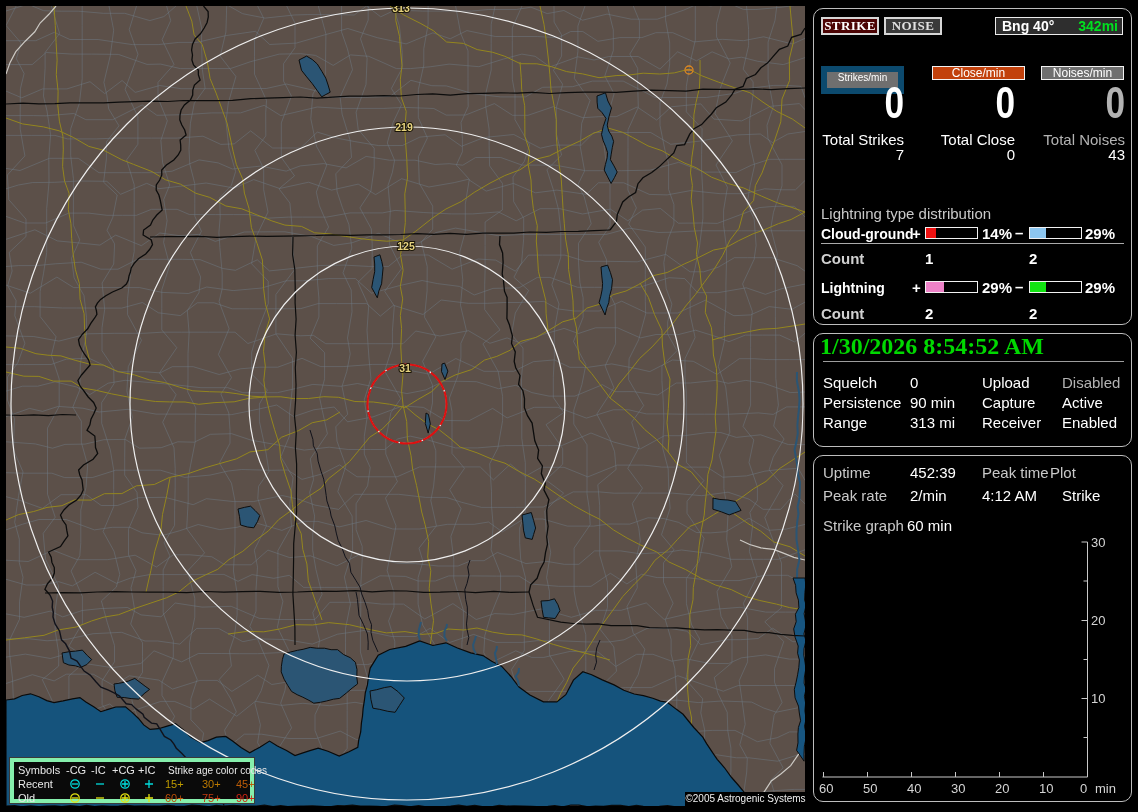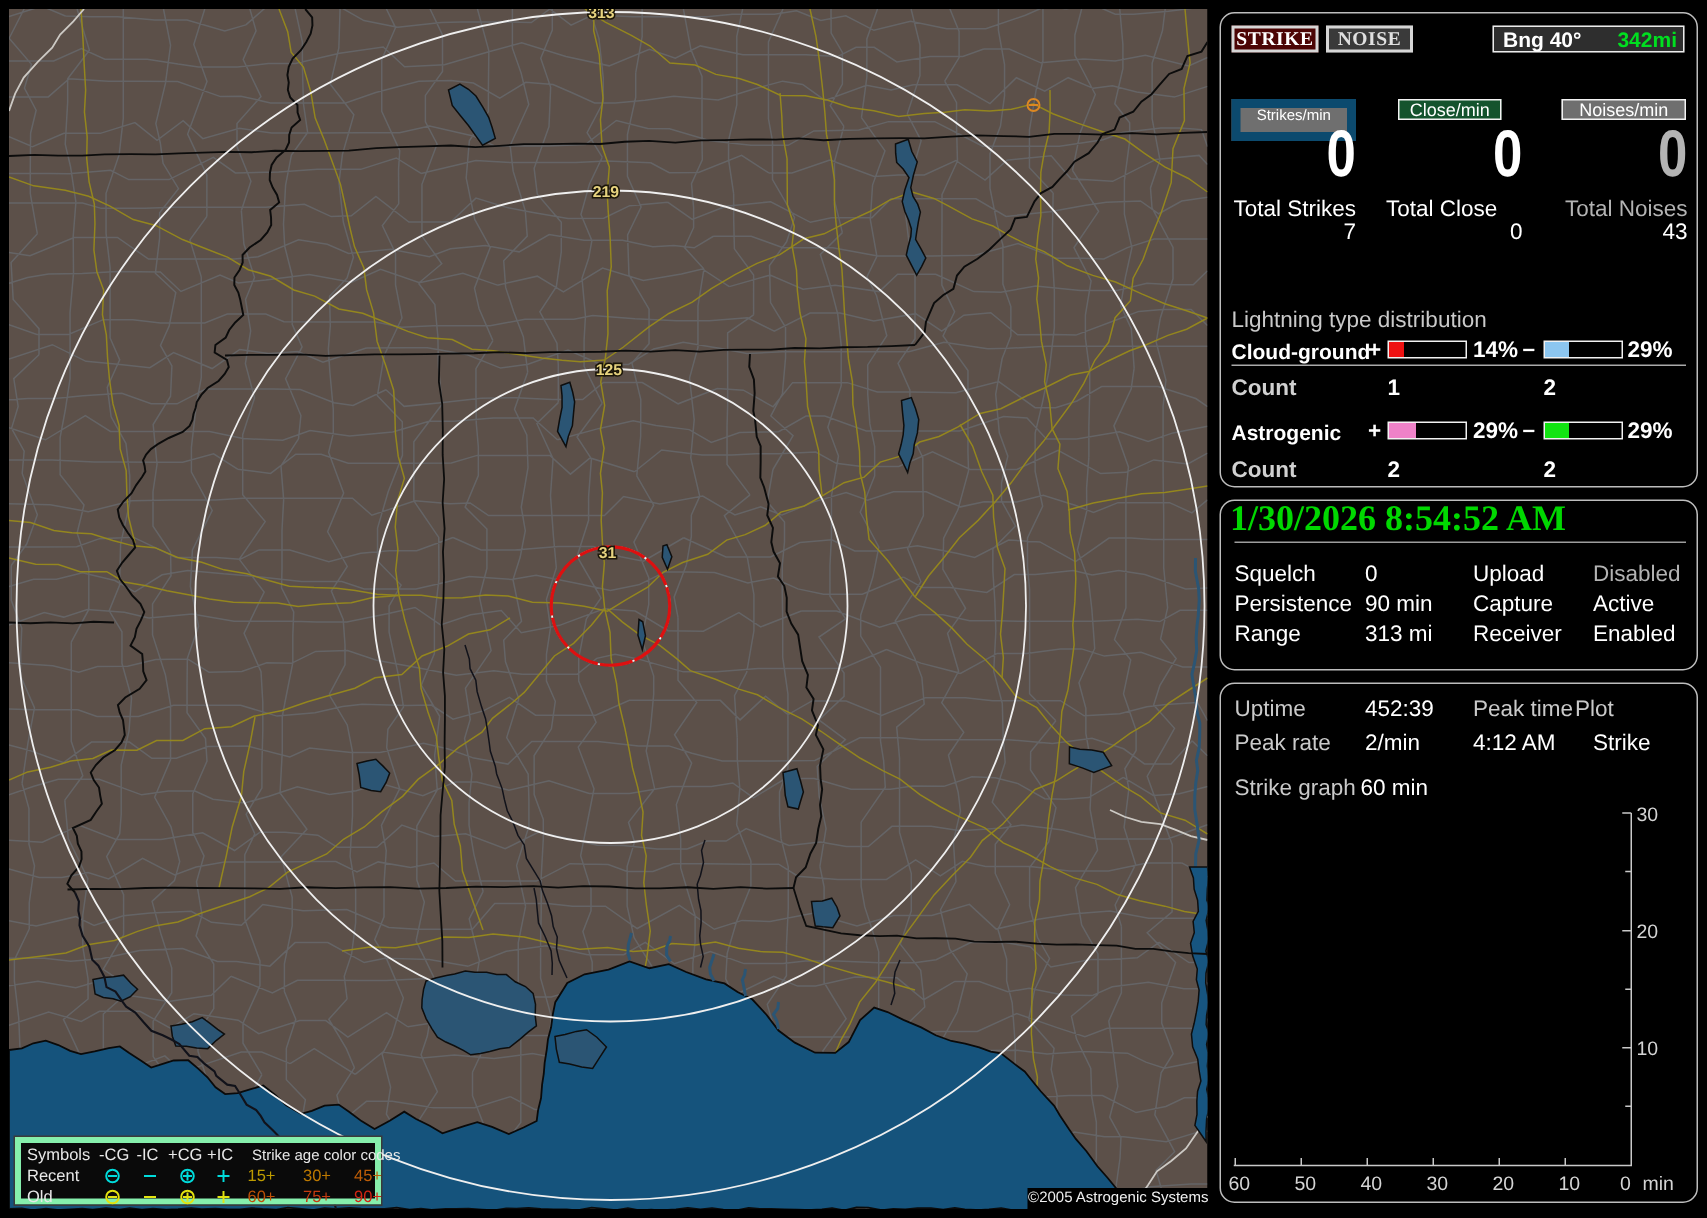--- a/index.html
+++ b/index.html
@@ -154,29 +154,29 @@
 </div>
 
 <div class="abs" style="left:685px;top:792px;width:121px;height:14px;background:#000;color:#f0f0f0;font-size:10px;text-align:center;line-height:14px;white-space:nowrap">©2005 Astrogenic Systems</div>
 
 <div class="panel" style="top:8px;height:317px">
   <div class="btn" style="left:7px;top:8px;width:58px;height:18px;background:#4c0404;border:2px solid #d6d6d6;font-family:'Liberation Serif',serif;font-weight:bold;font-size:13px;line-height:14px;letter-spacing:.4px">STRIKE</div>
   <div class="btn" style="left:70px;top:8px;width:58px;height:18px;background:#3a3a3a;border:2px solid #d6d6d6;color:#e0e0e0;font-family:'Liberation Serif',serif;font-weight:bold;font-size:13px;line-height:14px;letter-spacing:.4px">NOISE</div>
   <div class="btn" style="left:181px;top:8px;width:128px;height:18px;background:#2e2e2e;border:1px solid #ececec;font-weight:bold;font-size:14px;line-height:16px;text-align:left;padding-left:6px">Bng 40°<span style="float:right;padding-right:4px;color:#00df20">342mi</span></div>
 
   <div class="btn" style="left:7px;top:57px;width:83px;height:28px;background:#6f6f6f;border:6px solid #0c4a6e;font-size:10px;line-height:12px">Strikes/min</div>
-  <div class="btn" style="left:118px;top:57px;width:69px;height:14px;background:#14532d;border:1px solid #f2f2f2;font-size:12px;line-height:12px">Close/min</div>
+  <div class="btn" style="left:118px;top:57px;width:93px;height:14px;background:#c2410c;border:1px solid #f2f2f2;font-size:12px;line-height:12px">Close/min</div>
   <div class="btn" style="left:227px;top:57px;width:83px;height:14px;background:#6f6f6f;border:1px solid #f2f2f2;font-size:12px;line-height:12px">Noises/min</div>
 
   <div class="abs" style="left:0;top:69px;width:90px;text-align:right;font-size:44px;font-weight:bold;color:#fff;transform:scaleX(.8);transform-origin:100% 50%">0</div>
   <div class="abs" style="left:110px;top:69px;width:91px;text-align:right;font-size:44px;font-weight:bold;color:#fff;transform:scaleX(.8);transform-origin:100% 50%">0</div>
   <div class="abs" style="left:220px;top:69px;width:91px;text-align:right;font-size:44px;font-weight:bold;color:#b3b3b3;transform:scaleX(.8);transform-origin:100% 50%">0</div>
 
   <div class="abs lab" style="left:0px;top:122px;width:90px;text-align:right">Total Strikes</div>
-  <div class="abs lab" style="left:110px;top:122px;width:91px;">Total Close</div>
+  <div class="abs lab" style="left:110px;top:122px;width:91px;text-align:right">Total Close</div>
   <div class="abs lab gray" style="left:220px;top:122px;width:91px;text-align:right">Total Noises</div>
   <div class="abs lab" style="left:0px;top:137px;width:90px;text-align:right">7</div>
   <div class="abs lab" style="left:110px;top:137px;width:91px;text-align:right">0</div>
   <div class="abs lab" style="left:220px;top:137px;width:91px;text-align:right">43</div>
 
   <div class="abs" style="left:7px;top:196px;width:303px;color:#c9c9c9;font-size:15px;border-bottom:1px solid #aaa;padding-bottom:21px">Lightning type distribution</div>
 
   <div class="abs lab" style="left:7px;top:217px;font-weight:bold;font-size:14px">Cloud-ground</div>
   <div class="pct" style="left:98px;top:216px">+</div>
   <div class="pbar" style="left:111px;top:218px">
@@ -185,21 +185,21 @@
   <div class="pct" style="left:168px;top:216px">14%</div>
   <div class="pct" style="left:201px;top:215px">–</div>
   <div class="pbar" style="left:215px;top:218px">
       <div style="width:16px;background:#8cc6f0"></div>
     </div>
   <div class="pct" style="left:271px;top:216px">29%</div>
   <div class="abs lab" style="left:7px;top:241px;font-weight:bold;color:#d0d0d0">Count</div>
   <div class="cnt" style="left:111px;top:241px">1</div>
   <div class="cnt" style="left:215px;top:241px">2</div>
 
-  <div class="abs lab" style="left:7px;top:271px;font-weight:bold;font-size:14px">Astrogenic</div>
+  <div class="abs lab" style="left:7px;top:271px;font-weight:bold;font-size:14px">Lightning</div>
   <div class="pct" style="left:98px;top:270px">+</div>
   <div class="pbar" style="left:111px;top:272px">
       <div style="width:18px;background:#ee82c8"></div>
     </div>
   <div class="pct" style="left:168px;top:270px">29%</div>
   <div class="pct" style="left:201px;top:269px">–</div>
   <div class="pbar" style="left:215px;top:272px">
       <div style="width:16px;background:#12e412"></div>
     </div>
   <div class="pct" style="left:271px;top:270px">29%</div>

